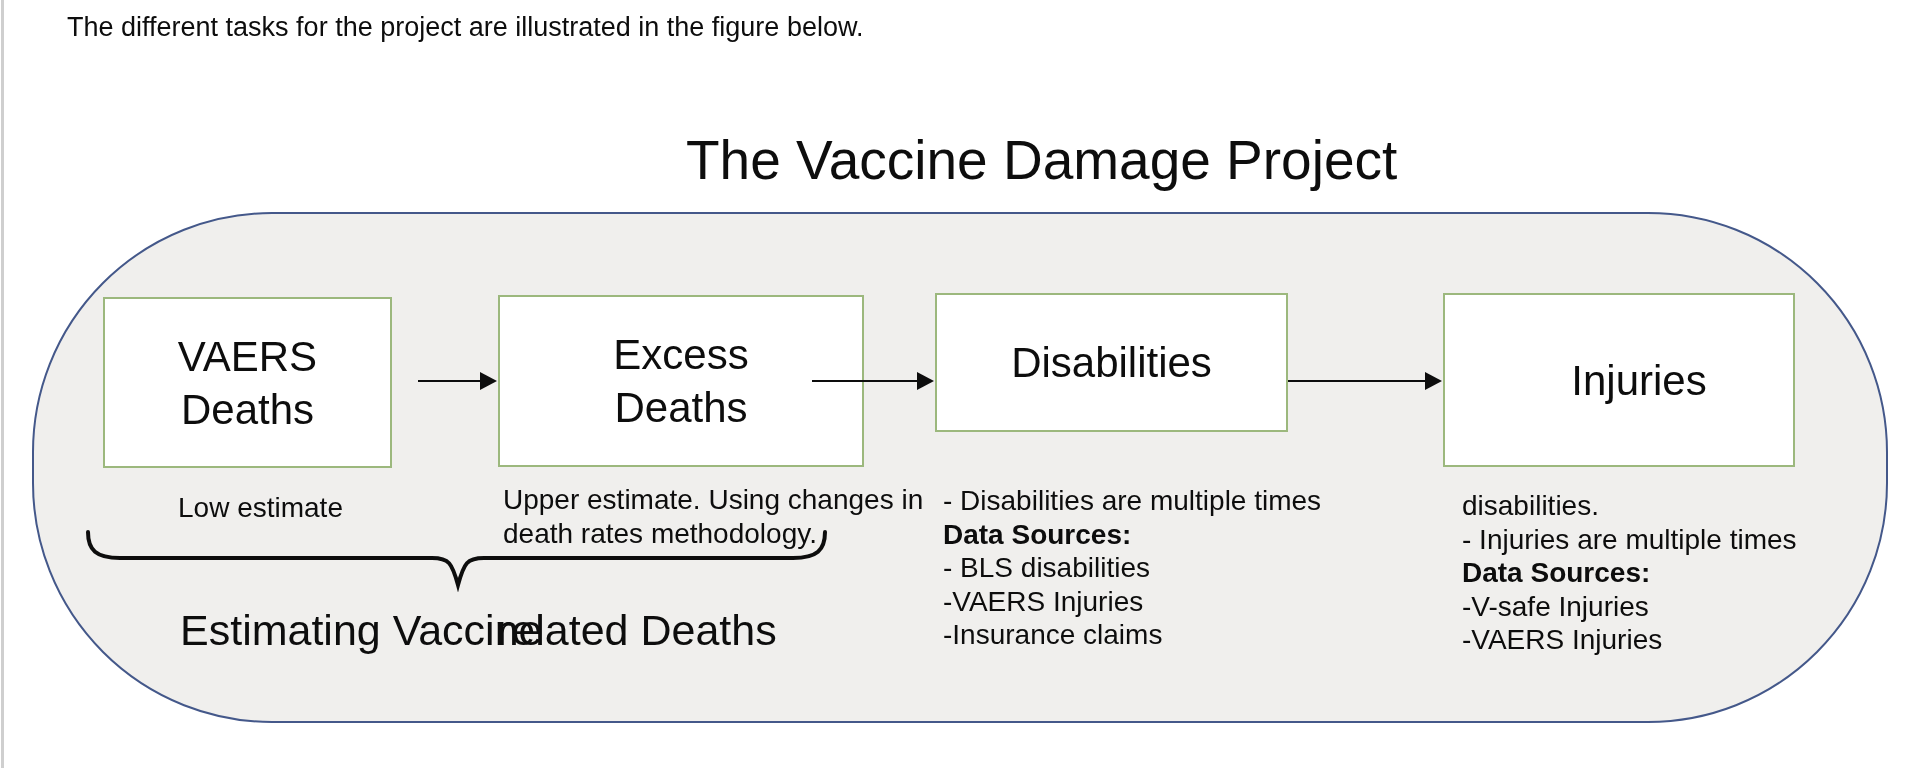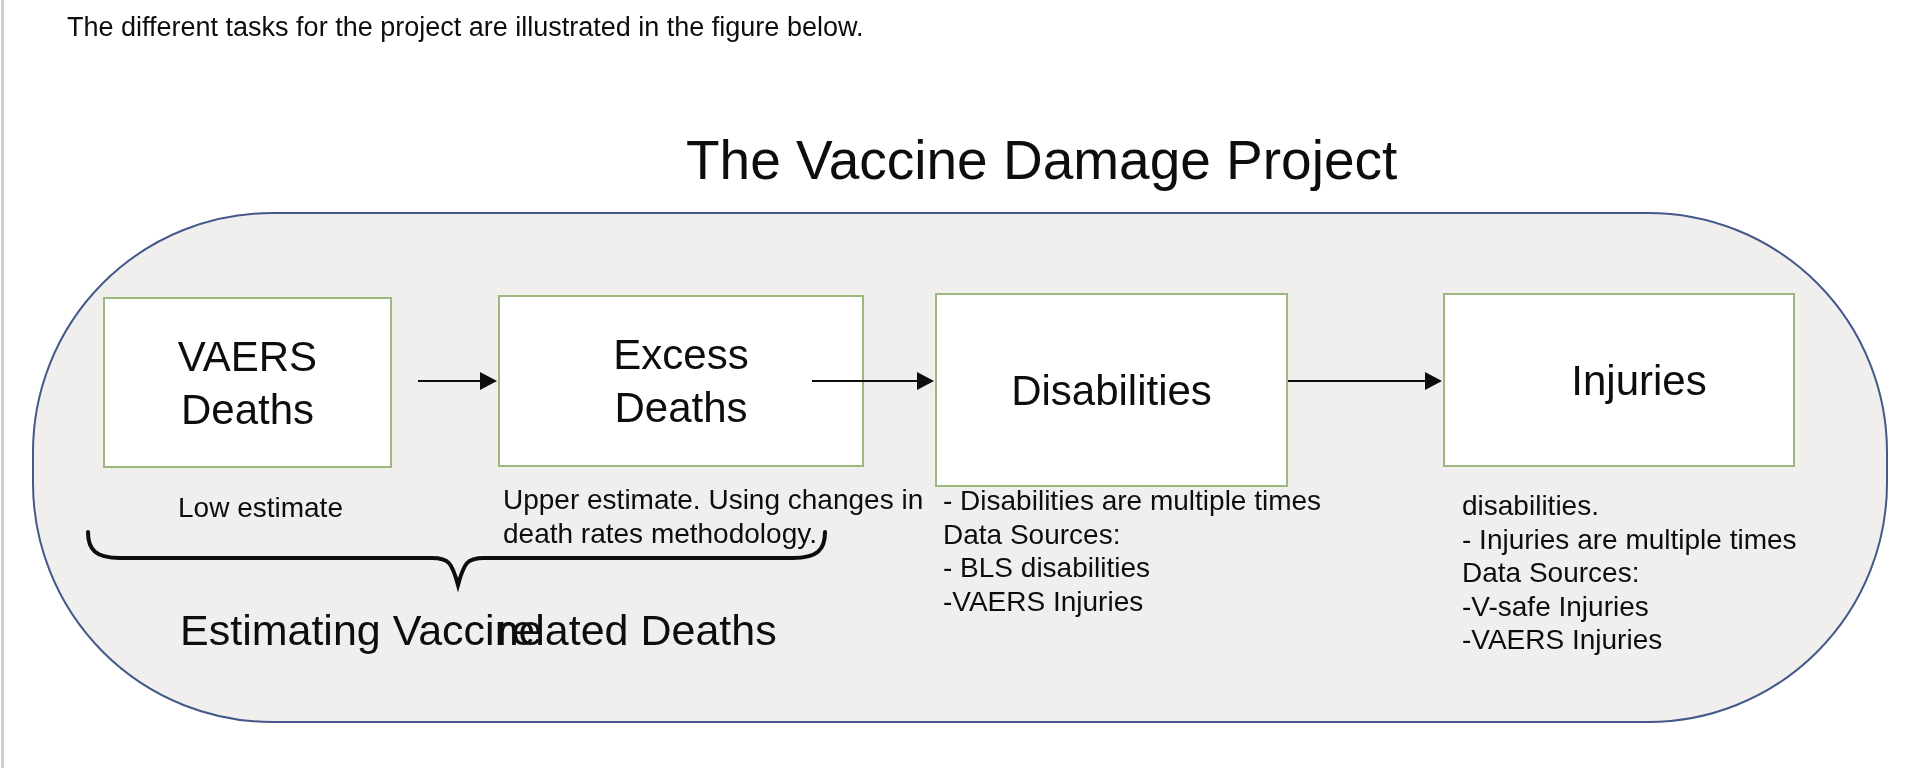--- a/index.html
+++ b/index.html
@@ -17,31 +17,31 @@
     background:#f0efed;border:2.5px solid #44588a;border-radius:240px;
     box-sizing:border-box;
   }
   .node{
     background:#ffffff;border:2px solid #9cb87d;box-sizing:border-box;
     display:flex;flex-direction:column;align-items:center;justify-content:center;
     font-size:42px;line-height:53px;text-align:center;
   }
   .node1{left:103px;top:297px;width:289px;height:171px;}
   .node2{left:498px;top:295px;width:366px;height:172px;}
-  .node3{left:935px;top:293px;width:353px;height:194px;}
+  .node3{left:935px;top:293px;width:353px;height:139px;}
   .node4{left:1443px;top:293px;width:352px;height:174px;padding-left:40px;}
   .arrow{overflow:visible;}
   .arrow line{stroke:#0d0d0d;stroke-width:2.2;}
   .arrow polygon{fill:#0d0d0d;}
   .note{font-size:28px;line-height:33.5px;}
   .note1{left:178px;top:491px;}
   .note2{left:503px;top:483px;}
   .note3{left:943px;top:484px;}
   .note4{left:1462px;top:489px;}
-  .bold{font-weight:400;}
+  .bold{font-weight:700;}
   .brace-label{font-size:43px;white-space:nowrap;}
   .brace-label-left{left:180px;top:606px;}
   .brace-label-right{left:497px;top:606px;}
 </style>
 </head>
 <body>
 
 <div class="abs edge-line"></div>
 
 <div class="abs intro">The different tasks for the project are illustrated in the figure below.</div>
@@ -88,20 +88,21 @@
 <div class="abs note note2">
   <div>Upper estimate. Using changes in</div>
   <div>death rates methodology.</div>
 </div>
 
 <div class="abs note note3">
   <div>- Disabilities are multiple times</div>
   <div class="bold">Data Sources:</div>
   <div>- BLS disabilities</div>
   <div>-VAERS Injuries</div>
+  <div>-Insurance claims</div>
 </div>
 
 <div class="abs note note4">
   <div>disabilities.</div>
   <div>- Injuries are multiple times</div>
   <div class="bold">Data Sources:</div>
   <div>-V-safe Injuries</div>
   <div>-VAERS Injuries</div>
 </div>
 

